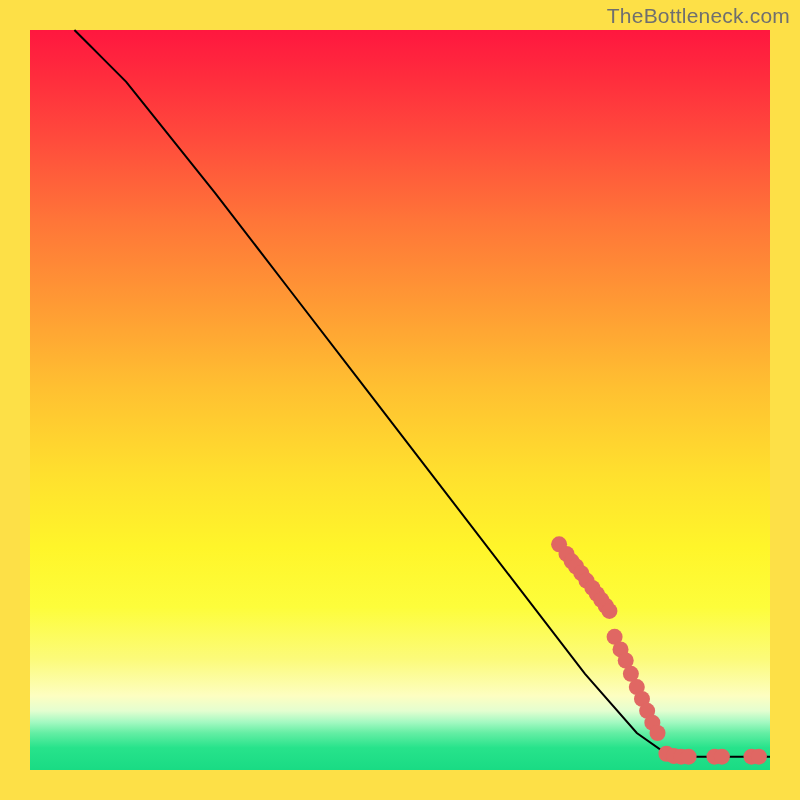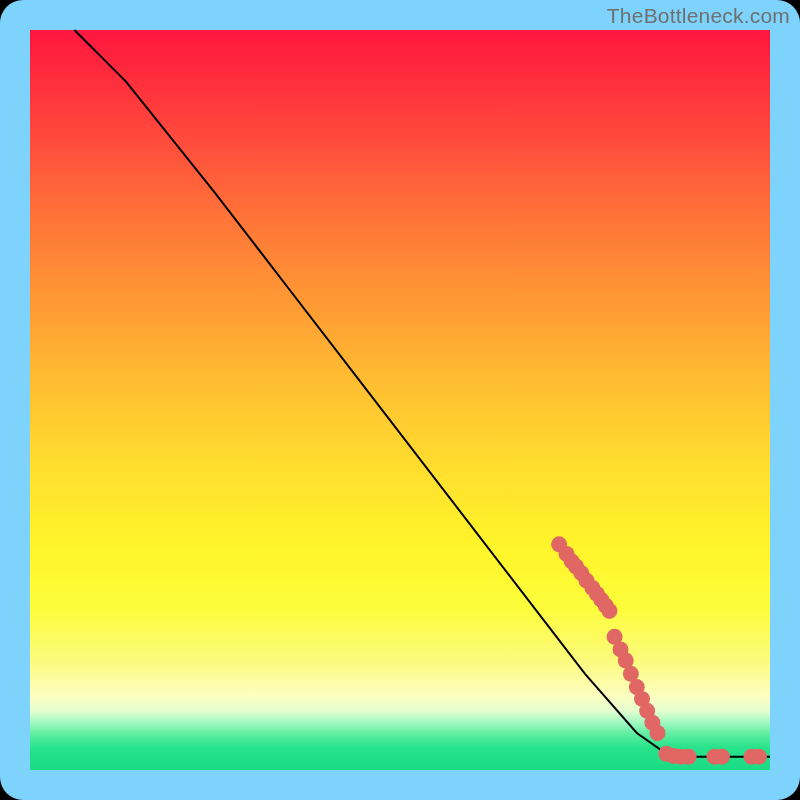--- a/index.html
+++ b/index.html
@@ -8,22 +8,21 @@
     width: 800px;
     height: 800px;
     background: #000;
     font-family: Arial, Helvetica, sans-serif;
     overflow: hidden;
   }
   .frame {
     position: relative;
     width: 800px;
     height: 800px;
-    background: #7dd3fc;
-    border-radius: 23px;
+    background: #fde047;
   }
   .watermark {
     position: absolute;
     top: 4px;
     right: 10px;
     color: #6f6f6f;
     font-size: 21px;
     font-weight: 500;
     letter-spacing: 0.2px;
     z-index: 10;

